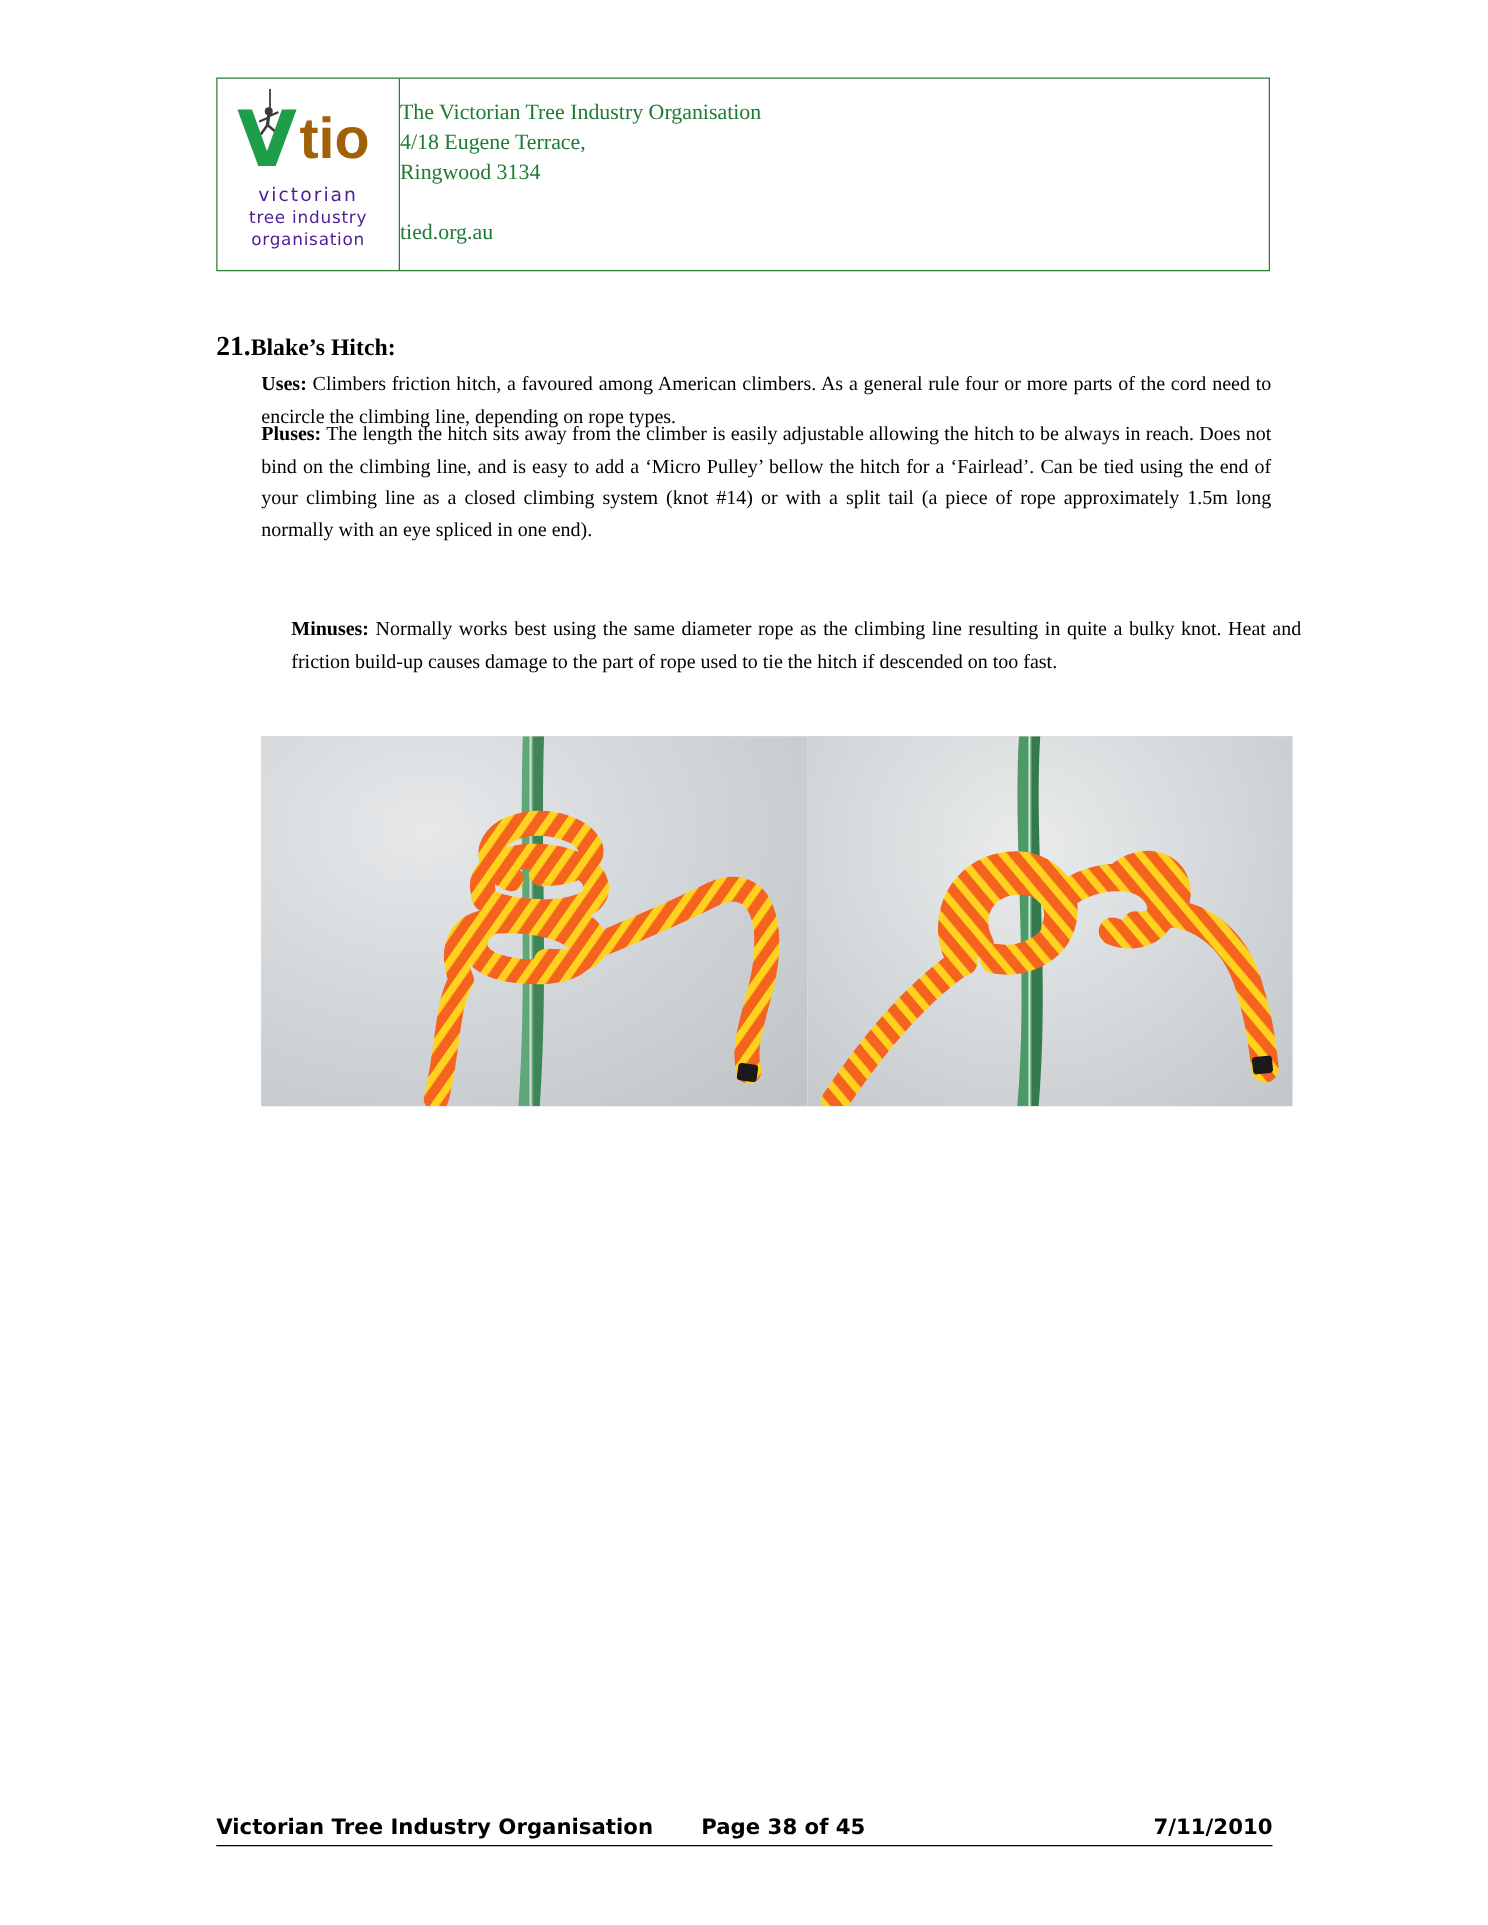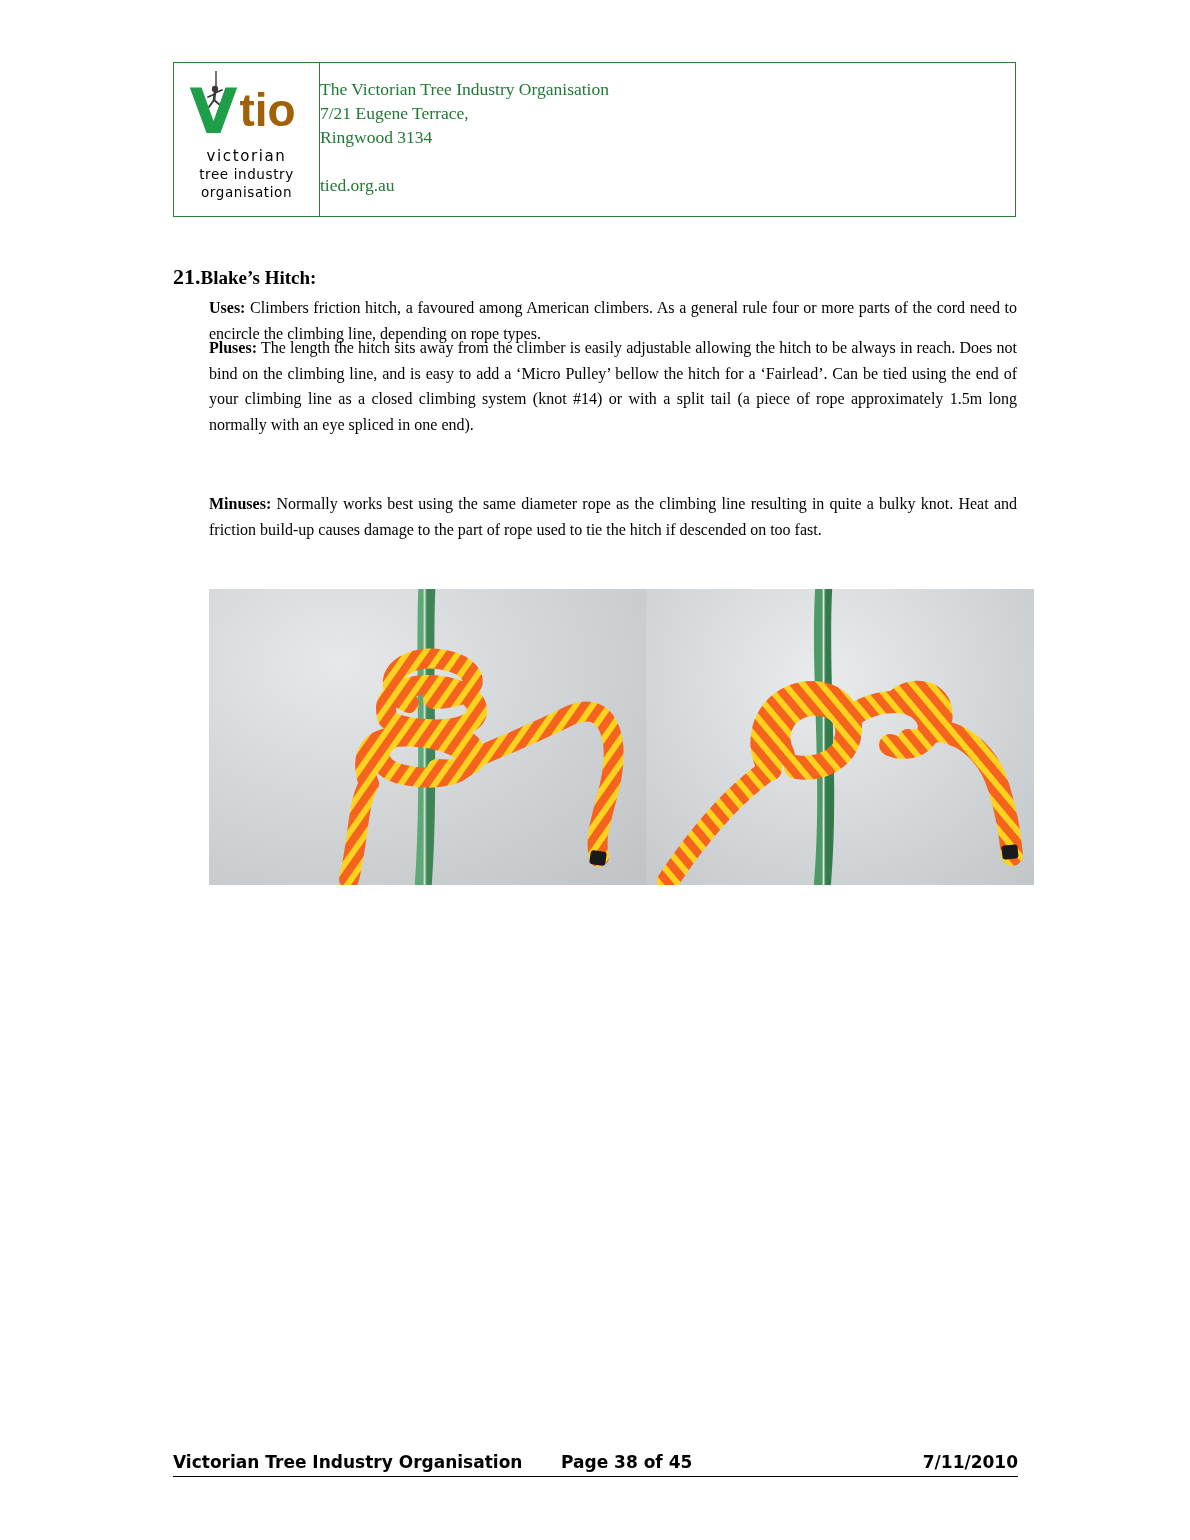--- a/index.html
+++ b/index.html
@@ -81,21 +81,21 @@
   .logo-climber {
     position: absolute;
     left: 19px;
     top: 4px;
     width: 30px;
     height: 40px;
   }
   .logo-words {
     margin-top: 2px;
     font-family: "DejaVu Sans", sans-serif;
-    color: #000000;
+    color: #4c1d95;
     font-size: 13.5px;
     line-height: 18px;
     letter-spacing: 0.6px;
   }
   .logo-words .lw1 { font-size: 15px; letter-spacing: 1.6px; }
 
   .header-text-cell {
     flex: 1;
     position: relative;
     padding: 14px 20px 0 0;
@@ -131,21 +131,21 @@
     left: 209px;
     width: 808px;
     font-size: 16px;
     line-height: 25.6px;
     text-align: justify;
   }
   .para b { font-weight: bold; }
 
   .p-uses    { top: 295px; }
   .p-pluses  { top: 335px; }
-  .p-minuses { top: 491px; }
+  .p-minuses { top: 491px; margin-left: 24px; }
 
   
   .figures {
     position: absolute;
     left: 209px;
     top: 589px;
     width: 825px;
     height: 296px;
     display: flex;
     flex-direction: row;
@@ -216,21 +216,21 @@
         <div class="logo-words">
           <div class="lw1">victorian</div>
           <div>tree industry</div>
           <div>organisation</div>
         </div>
       </div>
     </div>
 
     <div class="header-text-cell">
       <span class="addr-line">The Victorian Tree Industry Organisation</span>
-      <span class="addr-line">7/21 Eugene Terrace,</span>
+      <span class="addr-line">4/18 Eugene Terrace,</span>
       <span class="addr-line">Ringwood 3134</span>
       <span class="header-url">tied.org.au</span>
     </div>
   </div>
 
   <div class="section-heading">
     <span class="num">21.</span><span>Blake’s Hitch:</span>
   </div>
 
   <div class="para p-uses">

